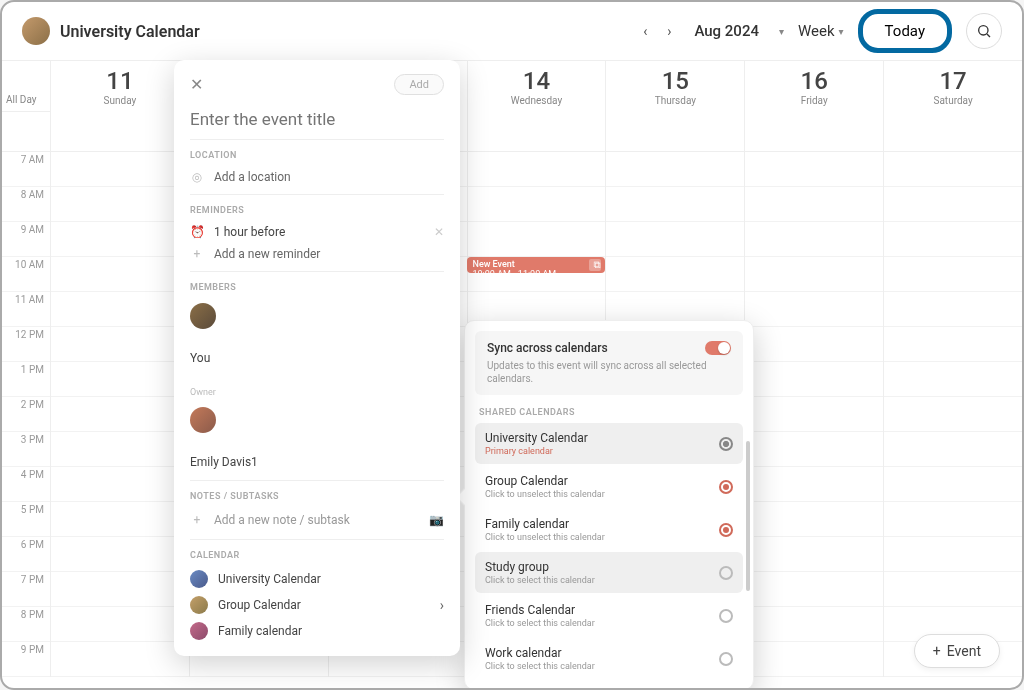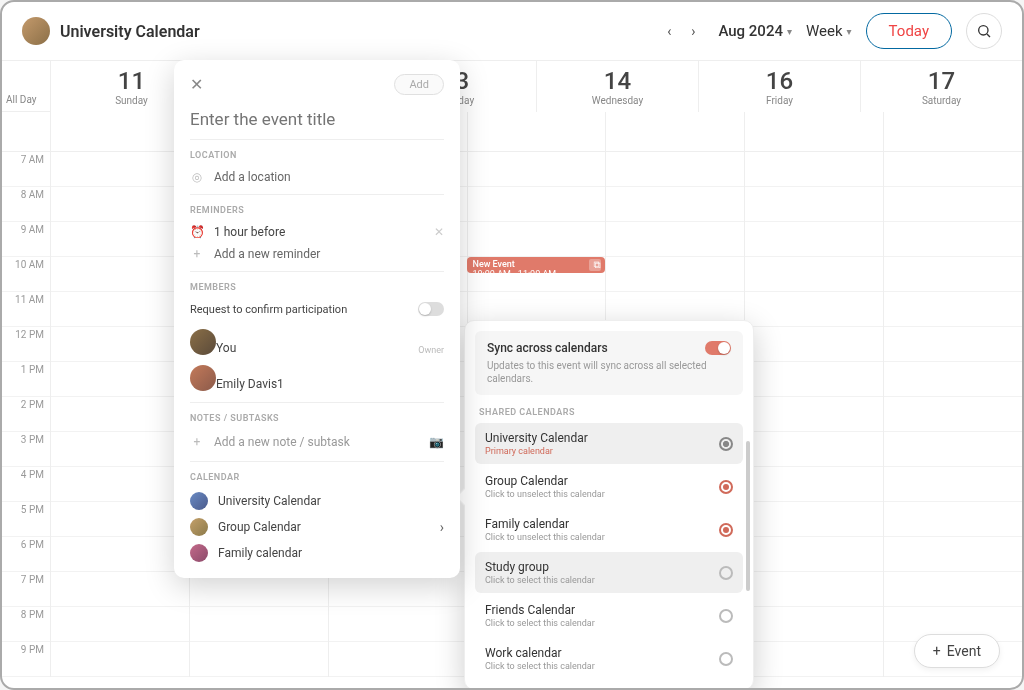--- a/index.html
+++ b/index.html
@@ -8,23 +8,23 @@
 
 
 .header { display: flex; align-items: center; padding: 12px 20px; height: 58px; }
 .cal-avatar { width: 28px; height: 28px; border-radius: 50%; background: linear-gradient(135deg,#c49a6c,#8b6f47); margin-right: 10px; flex-shrink:0; }
 .header-left { flex: 1; }
 .header-title { font-size: 16px; font-weight: 600; color: #333; }
 .header-sub { font-size: 11px; color: #888; }
 .header-nav { display: flex; align-items: center; gap: 14px; }
 .nav-arrows { display:flex; gap:2px; }
 .nav-arrow { width: 22px; height: 22px; display:flex; align-items:center; justify-content:center; color:#555; cursor:pointer; font-size:14px;}
-.month-label { font-size: 15px; font-weight: 500; color: #333; display:flex; align-items:center; gap:4px; cursor:pointer;}
+.month-label { font-size: 15px; font-weight: 500; color: #333; display:flex; align-items:center; gap:20px; cursor:pointer;}
 .view-label { font-size: 15px; color: #333; display:flex; align-items:center; gap:4px; cursor:pointer;text-align:center;}
-.today-btn { border: 1px solid #0369a1; border-radius: 20px; padding: 8px 22px; font-size: 15px; color: #ef4444; cursor:pointer; background:#fff;}
+.today-btn { border: 5px solid #0369a1; border-radius: 20px; padding: 8px 22px; font-size: 15px; color: #000000; cursor:pointer; background:#fff;}
 .search-btn { width: 36px; height: 36px; border: 1px solid #ddd; border-radius: 50%; display:flex; align-items:center; justify-content:center; cursor:pointer; color:#333;}
 .caret { font-size: 10px; color:#888; }
 
 
 .day-header { display:flex; border-top:1px solid #eee; height: 52px; }
 .allday-label { width: 48px; font-size:10px; color:#888; display:flex; align-items:flex-end; padding:4px 4px 6px; border-bottom:1px solid #eee; }
 .day-col { flex:1; border-left:1px solid #eee; display:flex; flex-direction:column; align-items:center; justify-content:center; }
 .day-num { font-size: 24px; font-weight:500; color:#444; }
 .day-name { font-size: 10px; color:#888; }
 
@@ -53,21 +53,21 @@
 .title-input { width:100%; border:none; font-size:17px; color:#bbb; padding:4px 0 10px; border-bottom:1px solid #eee; outline:none; }
 .section-label { font-size:9px; font-weight:600; color:#aaa; letter-spacing:0.5px; margin:10px 0 6px; }
 .row { display:flex; align-items:center; gap:10px; padding:4px 0; font-size:12px; color:#666; }
 .row-icon { width:14px; color:#bbb; text-align:center; font-size:12px; flex-shrink:0;}
 .row-text { flex:1; }
 .row-x { color:#ccc; cursor:pointer; font-size:12px;}
 .divider { border-top:1px solid #eee; margin:6px 0; }
 .toggle-row { display:flex; align-items:center; justify-content:space-between; font-size:11px; color:#444; padding:4px 0 8px; }
 .toggle { width:26px; height:14px; background:#ddd; border-radius:8px; position:relative; cursor:pointer;}
 .toggle::after { content:''; width:12px; height:12px; background:#fff; border-radius:50%; position:absolute; top:1px; left:1px; box-shadow:0 1px 2px rgba(0,0,0,0.2);}
-.member-row { display:flex; align-items:flex-end; gap:0; padding:5px 0; }
+.member-row { display:flex; align-items:flex-start; gap:22px; padding:5px 0;flex-direction:column; }
 .member-avatar { width:26px; height:26px; border-radius:50%; background:#999; flex-shrink:0;}
 .member-avatar.a1 { background: linear-gradient(135deg,#8b6f47,#5a4a3a);}
 .member-avatar.a2 { background: linear-gradient(135deg,#c47a5a,#8b5a4a);}
 .member-name { font-size:12px; color:#444; flex:1;}
 .member-role { font-size:9px; color:#bbb;}
 .note-row { display:flex; align-items:center; gap:10px; padding:6px 0;}
 .camera-icon { color:#bbb; font-size:12px; cursor:pointer;}
 .cal-row { display:flex; align-items:center; gap:10px; padding:4px 0; font-size:12px; color:#444; cursor:pointer;}
 .cal-mini-avatar { width:18px; height:18px; border-radius:50%; background:#999; flex-shrink:0;}
 .cal-mini-avatar.c1 { background: linear-gradient(135deg,#6a8bc4,#4a5a8b);}
@@ -146,20 +146,24 @@
       </div>
     <div class="day-col">
         <div class="day-num">13</div>
         <div class="day-name">Tuesday</div>
       </div>
     <div class="day-col">
         <div class="day-num">14</div>
         <div class="day-name">Wednesday</div>
       </div>
     <div class="day-col">
+        <div class="day-num">15</div>
+        <div class="day-name">Thursday</div>
+      </div>
+    <div class="day-col">
         <div class="day-num">16</div>
         <div class="day-name">Friday</div>
       </div>
     <div class="day-col">
         <div class="day-num">17</div>
         <div class="day-name">Saturday</div>
       </div>
   </div>
 
   <div class="allday-row">
@@ -341,24 +345,20 @@
       <span class="row-text" style="color:#444;">1 hour before</span>
       <span class="row-x">✕</span>
     </div>
     <div class="row">
       <span class="row-icon">+</span>
       <span class="row-text">Add a new reminder</span>
     </div>
     <div class="divider"></div>
 
     <div class="section-label">MEMBERS</div>
-    <div class="toggle-row">
-      <span>Request to confirm participation</span>
-      <div class="toggle"></div>
-    </div>
     <div class="member-row">
       <div class="member-avatar a1"></div>
       <div class="member-name">You</div>
       <div class="member-role">Owner</div>
     </div>
     <div class="member-row">
       <div class="member-avatar a2"></div>
       <div class="member-name">Emily Davis1</div>
     </div>
     <div class="divider"></div>

